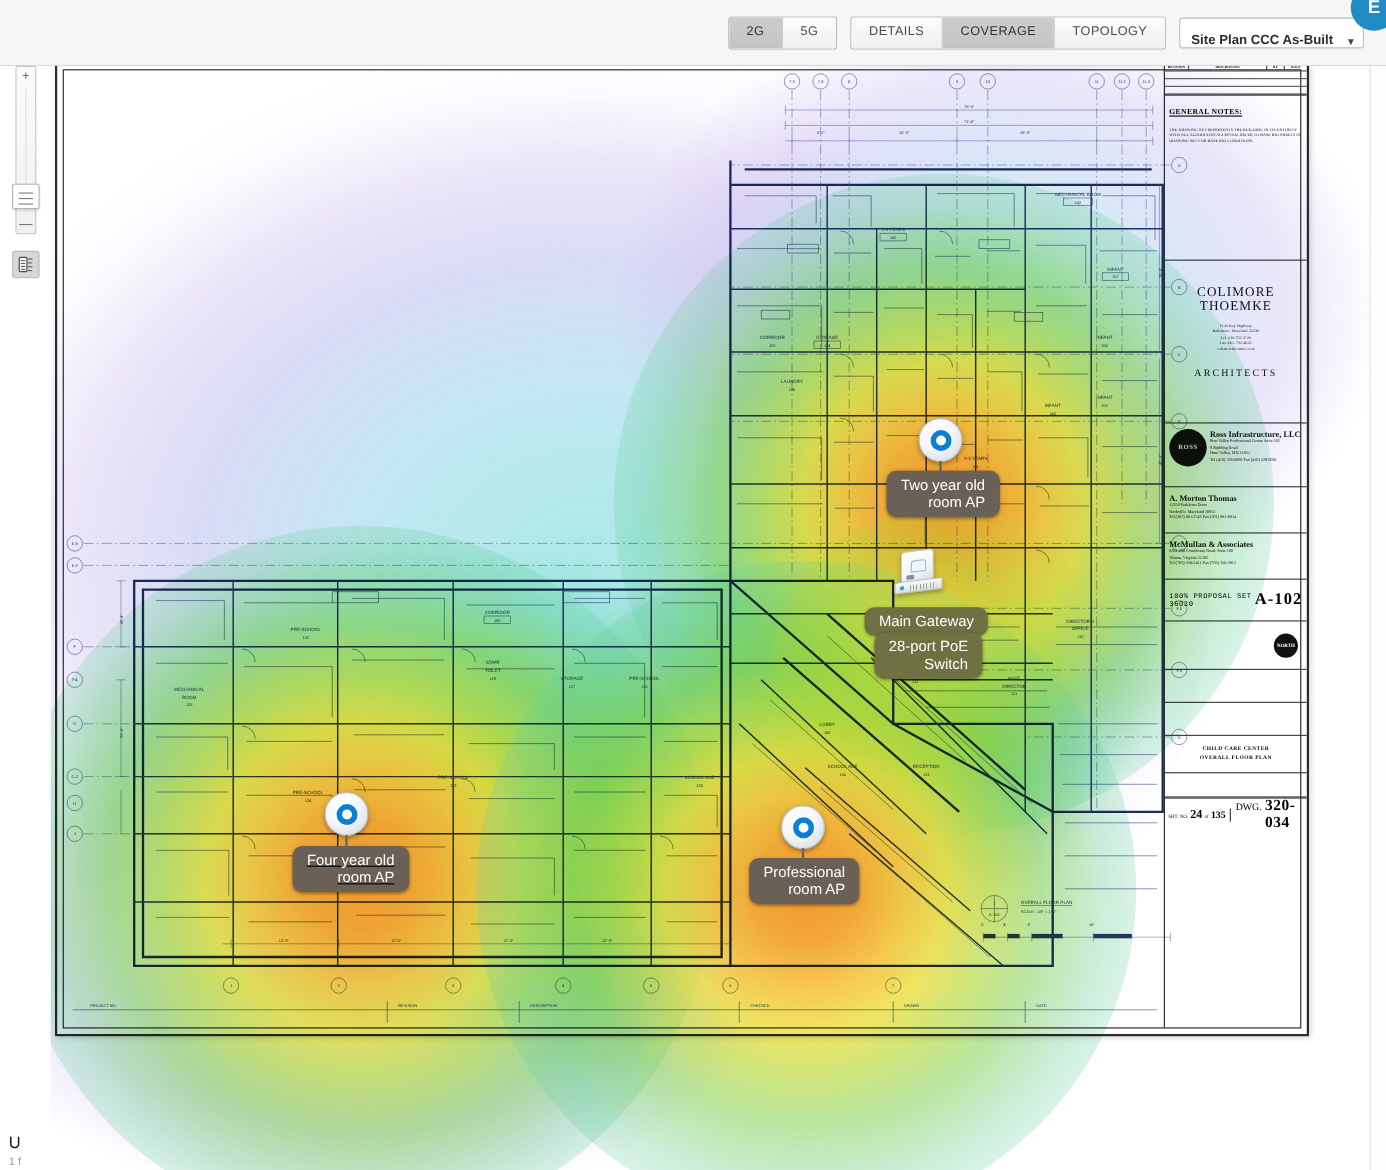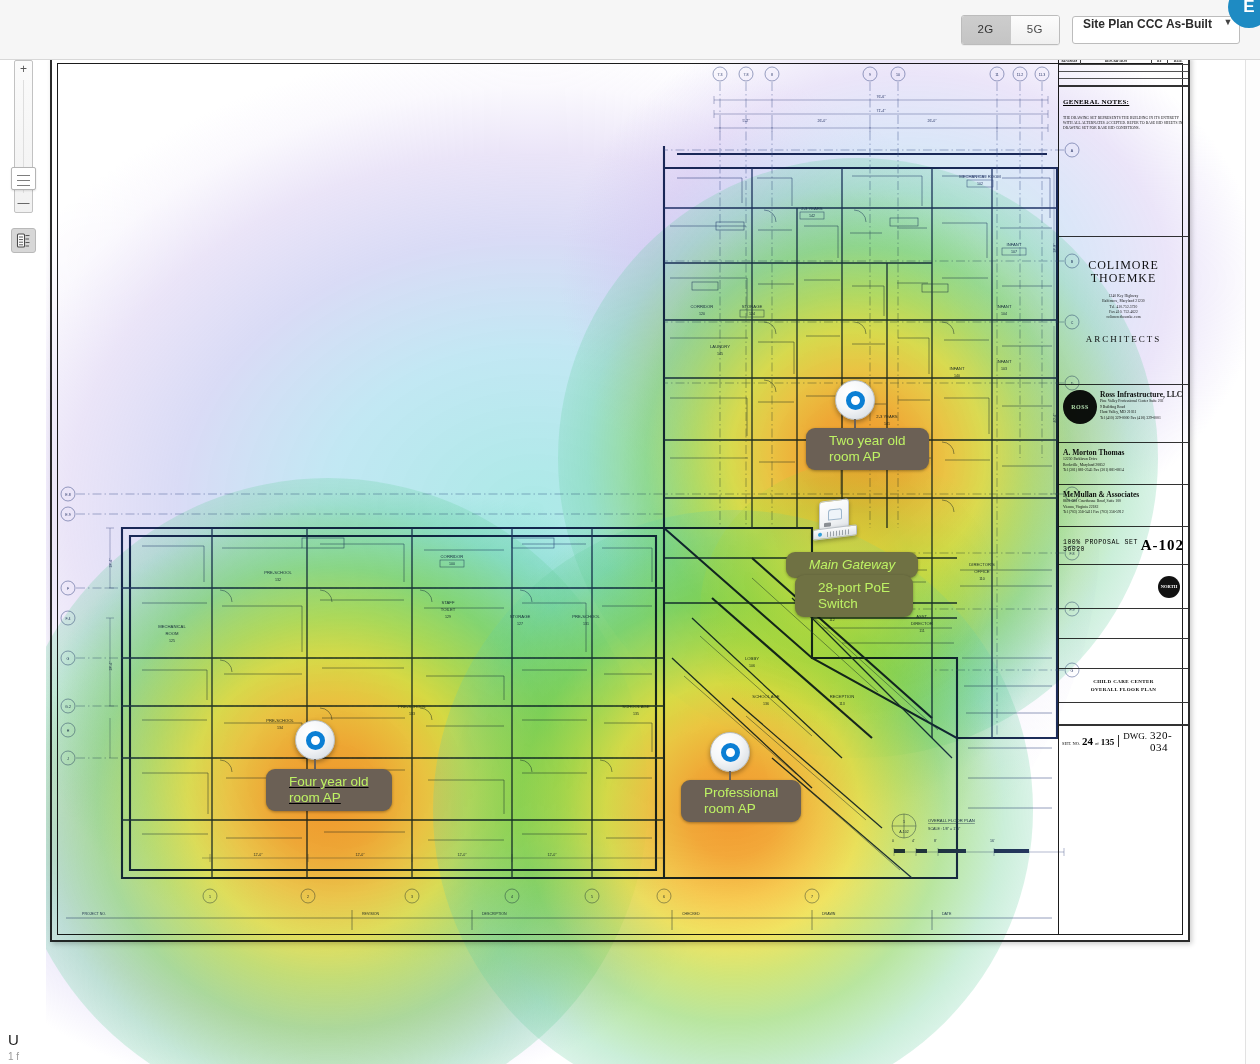--- a/index.html
+++ b/index.html
@@ -38,21 +38,21 @@
   .btn-group .tbtn:last-child { border-right: none; }
   .btn-group .tbtn.active { background: linear-gradient(#cdcdcd,#c4c4c4); color:#333; }
   .band-group .tbtn { min-width: 42px; }
   .view-group .tbtn { min-width: 62px; }
 
   .plan-select {
     position: relative;
     width: 168px; height: 28px;
     border: 1px solid #bcbcbc; border-radius: 3px;
     background: #fff; cursor: pointer;
-    display:flex; align-items:flex-start;
+    display:flex; align-items:flex-end;
   }
   .plan-select .pslabel {
     font-size: 12px; color: #2b2b2b; padding-left: 10px; font-weight: 600;
     white-space: nowrap; overflow: hidden; text-overflow: ellipsis; flex:1;
   }
   .plan-select .caret {
     width: 22px; text-align:center; font-size: 9px; color:#444;
   }
 
   
@@ -139,21 +139,21 @@
   .tb-rowline { height: 7px; border-bottom: 1px solid #555; }
   .tb-h { font-size: 7px; font-weight: bold; text-decoration: underline; letter-spacing: .3px; }
   .tb-micro { font-size: 3.6px; line-height: 1.45; color: #111; letter-spacing: .1px; }
   .tb-firm-lg { font-size: 12px; letter-spacing: 1px; text-align:center; line-height:1.05; color:#111; }
   .tb-arch { font-size: 9px; letter-spacing: 2px; text-align:center; color:#111; }
   .tb-firm { font-size: 7.5px; font-weight: bold; color:#111; }
   .tb-firm-sm { font-size: 3.8px; line-height: 1.5; color:#111; }
   .tb-set { font-size: 6.5px; letter-spacing:.5px; font-family:"Liberation Mono", monospace; }
   .tb-sheetno { font-size: 15px; font-weight: bold; letter-spacing: 1px; font-family:"Liberation Serif", serif; }
   .tb-proj { font-size: 5px; font-weight: bold; text-align:center; line-height:1.5; letter-spacing:.4px; }
-  .tb-dwg { font-size: 11px; font-weight:normal; letter-spacing:.5px; }
+  .tb-dwg { font-size: 14px; font-weight:bold; letter-spacing:.5px; }
   .tb-small { font-size: 4.5px; }
   .north {
     width: 22px; height: 22px; border-radius: 50%; background:#111;
     display:flex; align-items:center; justify-content:center; color:#fff; font-size:4.5px; font-weight:bold;
   }
 
   
   .marker { position: absolute; z-index: 25; }
   .ap-glyph {
     width: 40px; height: 40px; border-radius: 50%;
@@ -163,23 +163,23 @@
     display: flex; align-items: center; justify-content: center;
   }
   .ap-ring {
     width: 19px; height: 19px; border-radius: 50%;
     border: 5px solid #0b7fd4;
     background: #ffffff;
   }
   .ap-stem { width: 1.6px; height: 16px; background: #6d6257; margin: -1px auto 0 auto; }
 
   .label-pill {
-    background: #6b6055; color: #bef264;
-    border-radius: 9px; padding: 5px 23px;
-    font-size: 13.5px; line-height: 1.18; text-align: left;
+    background: #6b6055; color: #ffffff;
+    border-radius: 9px; padding: 5px 13px;
+    font-size: 13.5px; line-height: 1.18; text-align: right;
     white-space: pre-line;
     box-shadow: 0 1px 3px rgba(0,0,0,.35);
     font-family: "Liberation Sans", sans-serif;
     cursor: pointer;
   }
   .label-pill.olive { background: #6f7143; }
 
   
   .gw-glyph { width: 46px; height: 46px; position: relative; }
   .gw-body {
@@ -216,20 +216,25 @@
 <div id="app">
 
   <div class="toolbar">
     <div class="toolbar-inner">
 
       <div class="btn-group band-group">
         <div class="tbtn active">2G</div>
         <div class="tbtn">5G</div>
       </div>
 
+      <div class="btn-group view-group">
+        <div class="tbtn">DETAILS</div>
+        <div class="tbtn active">COVERAGE</div>
+        <div class="tbtn">TOPOLOGY</div>
+      </div>
 
       <div class="plan-select">
         <span class="pslabel">Site Plan CCC As-Built</span>
         <span class="caret">▼</span>
       </div>
     </div>
   </div>
 
   <div class="corner-badge">E</div>
 
@@ -888,21 +893,21 @@
         <div class="gw-body">
           <div class="gw-screen"></div>
           <div class="gw-led"></div>
         </div>
         <div class="gw-switch">
           <div class="dot"></div>
           <div class="gw-ports"></div>
         </div>
       </div>
     </div>
-    <div class="marker" style="left:786px; top:492px;font-style:italic;">
+    <div class="marker" style="left:786px; top:492px;">
       <div class="label-pill olive">Main Gateway</div>
     </div>
     <div class="marker" style="left:795px; top:515px;">
       <div class="label-pill olive">28-port PoE
 Switch</div>
     </div>
 
     <div class="marker" style="left:295px; top:660px;">
       <div class="ap-glyph">
         <div class="ap-ring"></div>

